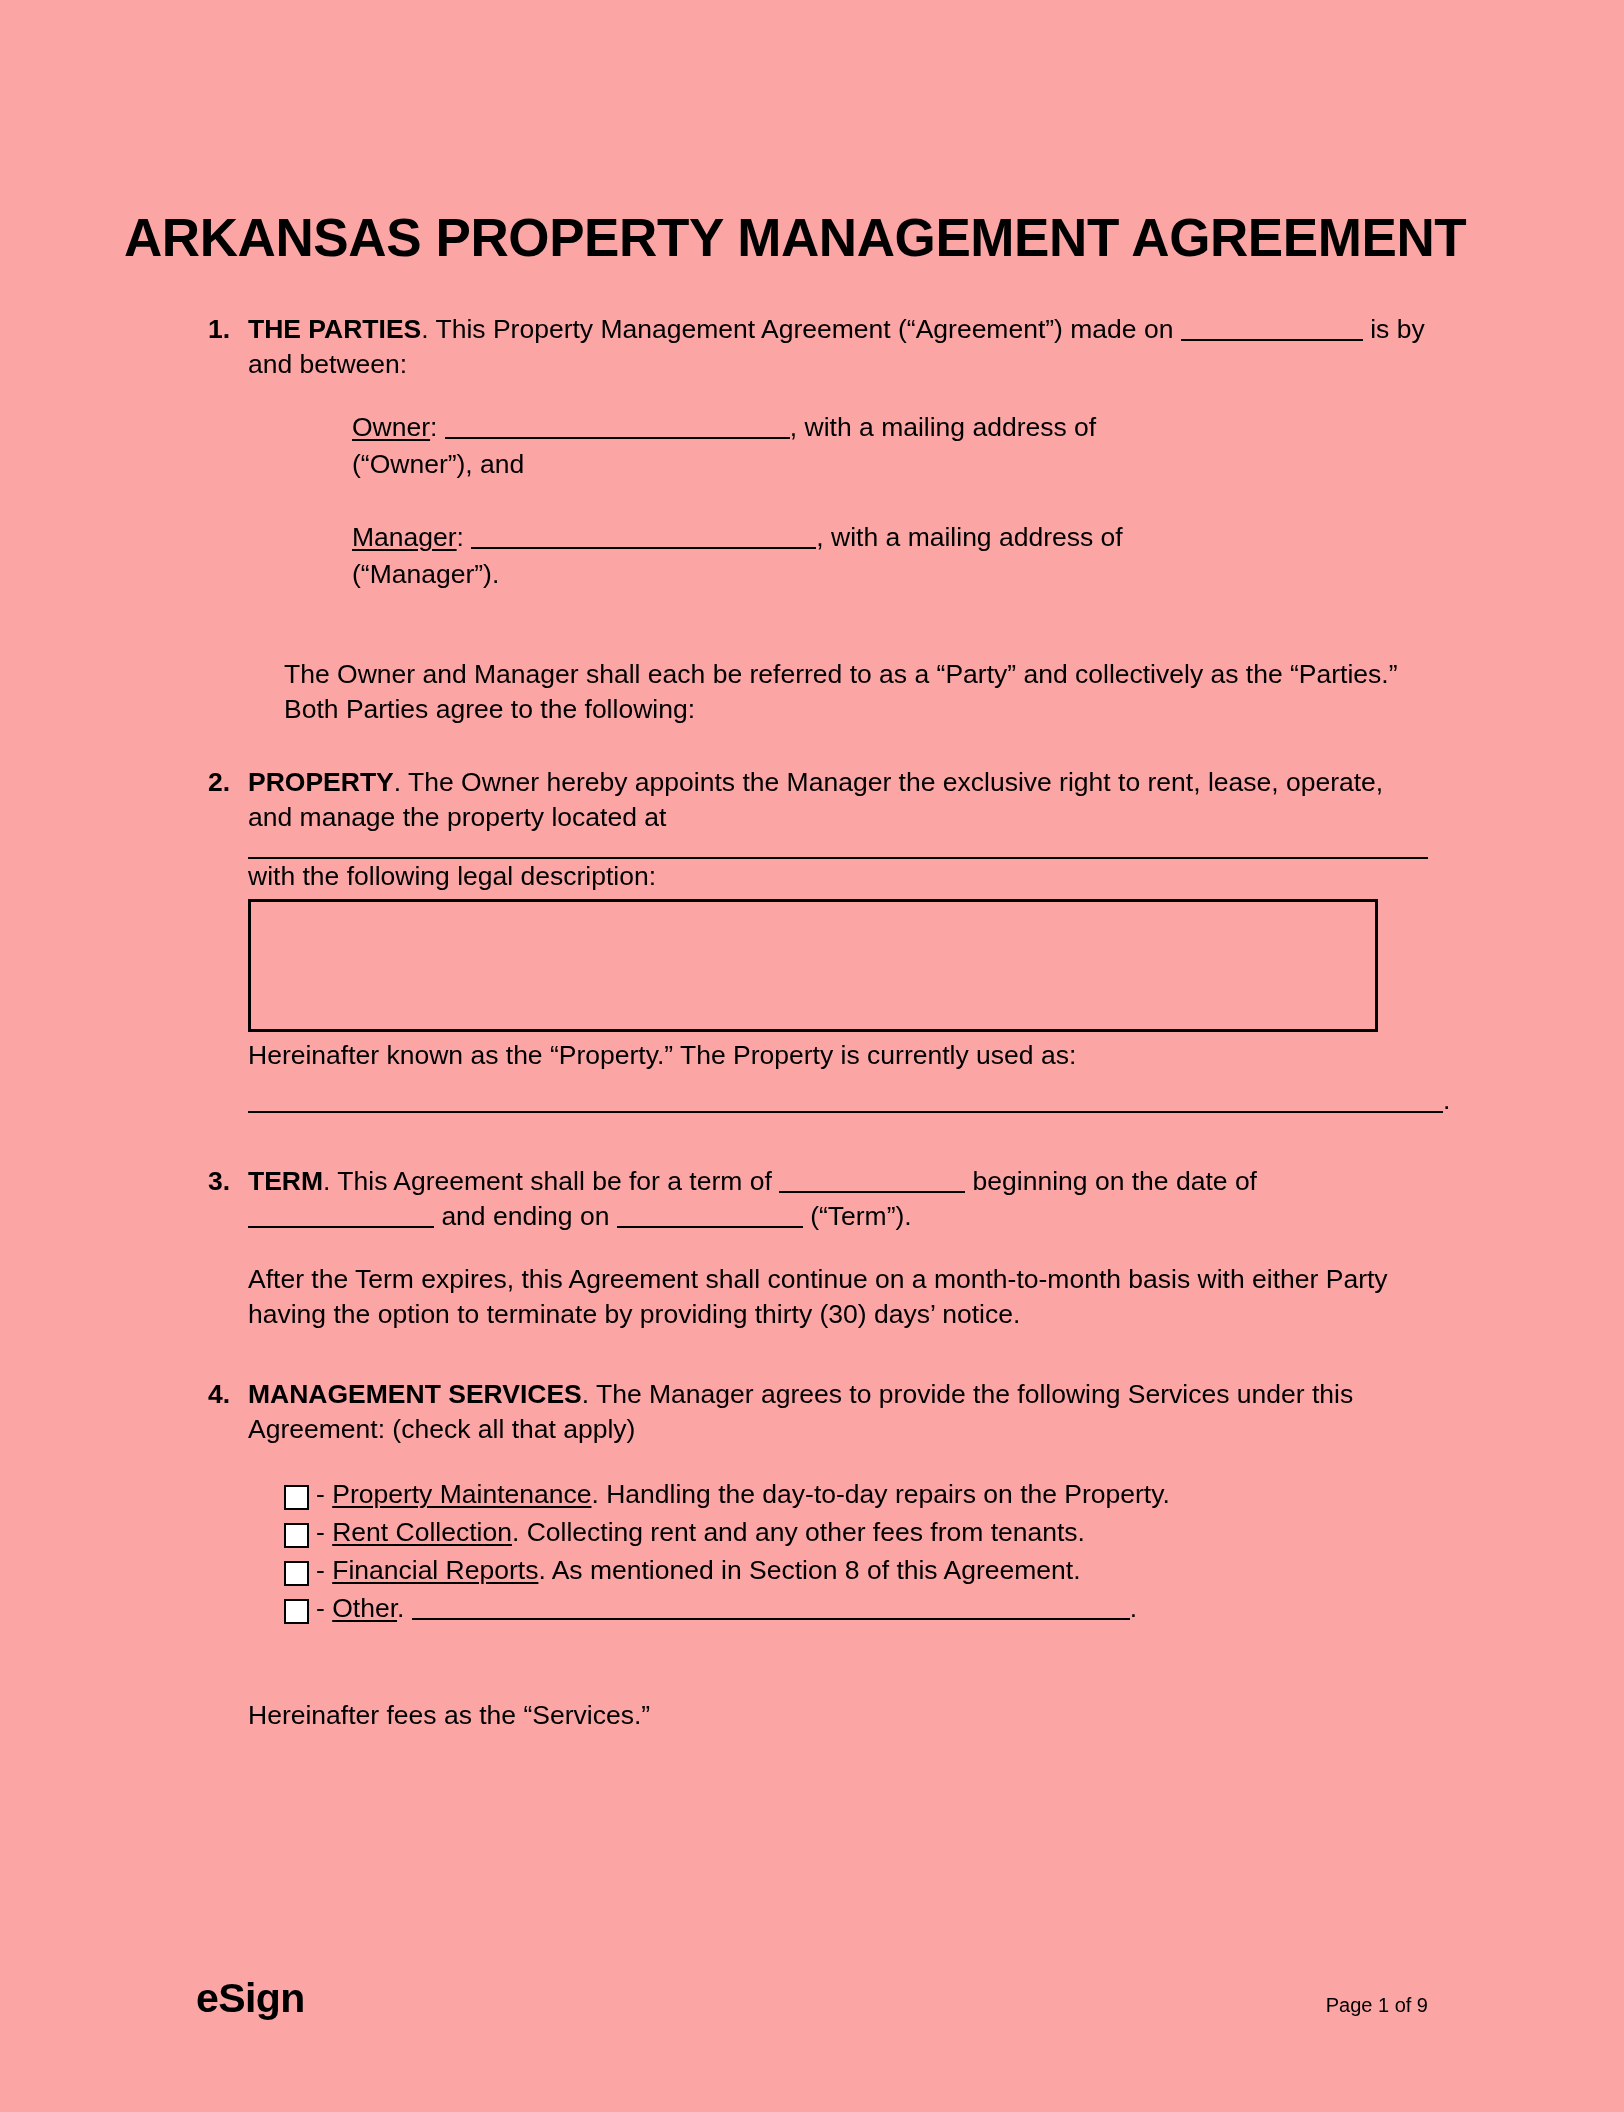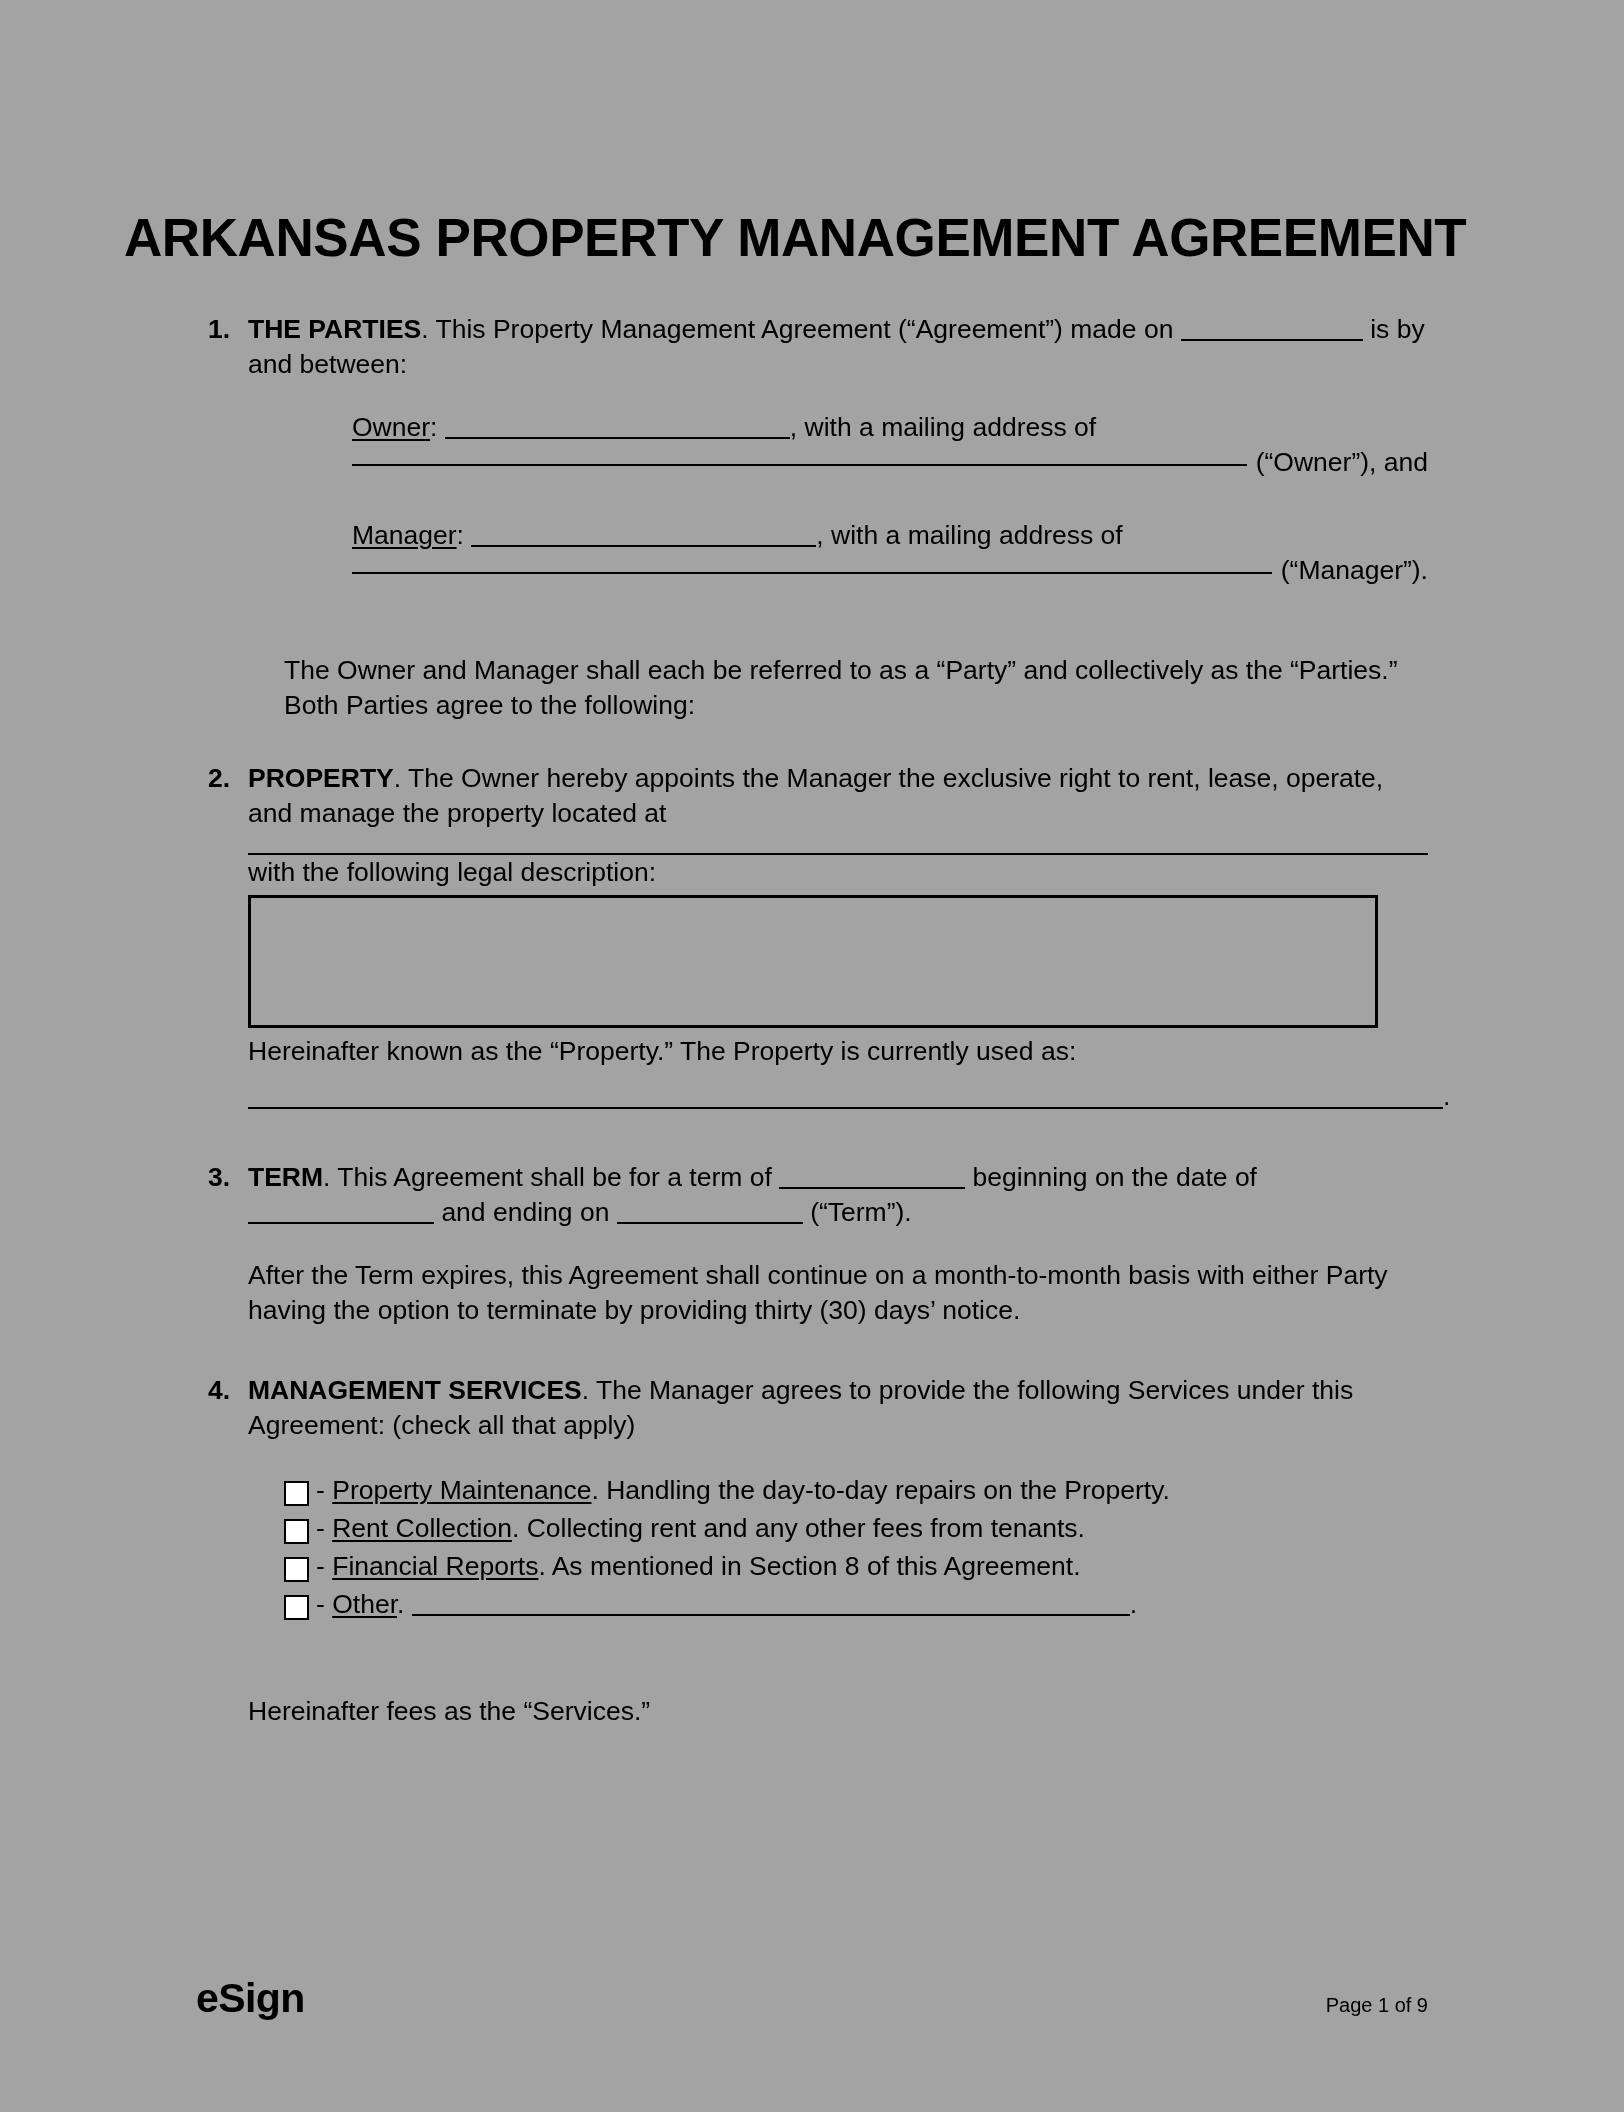--- a/index.html
+++ b/index.html
@@ -10,21 +10,21 @@
   }
   body {
     font-family: "Liberation Sans", sans-serif;
     color: #000000;
   }
   .page {
     position: relative;
     width: 1624px;
     height: 2112px;
     margin: 0 auto;
-    background: #a3a3a3;
+    background: #fca5a5;
     box-sizing: border-box;
     overflow: hidden;
   }
 
   
   .doc-title {
     position: absolute;
     left: 124px;
     top: 175px;
     width: 1400px;
@@ -108,20 +108,21 @@
     display: inline-block;
     vertical-align: -4px;
   }
 
   
   .addr-line {
     display: flex;
     align-items: baseline;
     width: 100%;
     white-space: nowrap;
+    flex-direction: column;
   }
   .addr-line .fill {
     flex: 1 1 auto;
     border-bottom: 2.6px solid #000;
     height: 0;
     position: relative;
     top: -5px;
     margin-right: 9px;
   }
   .addr-line .tail {

